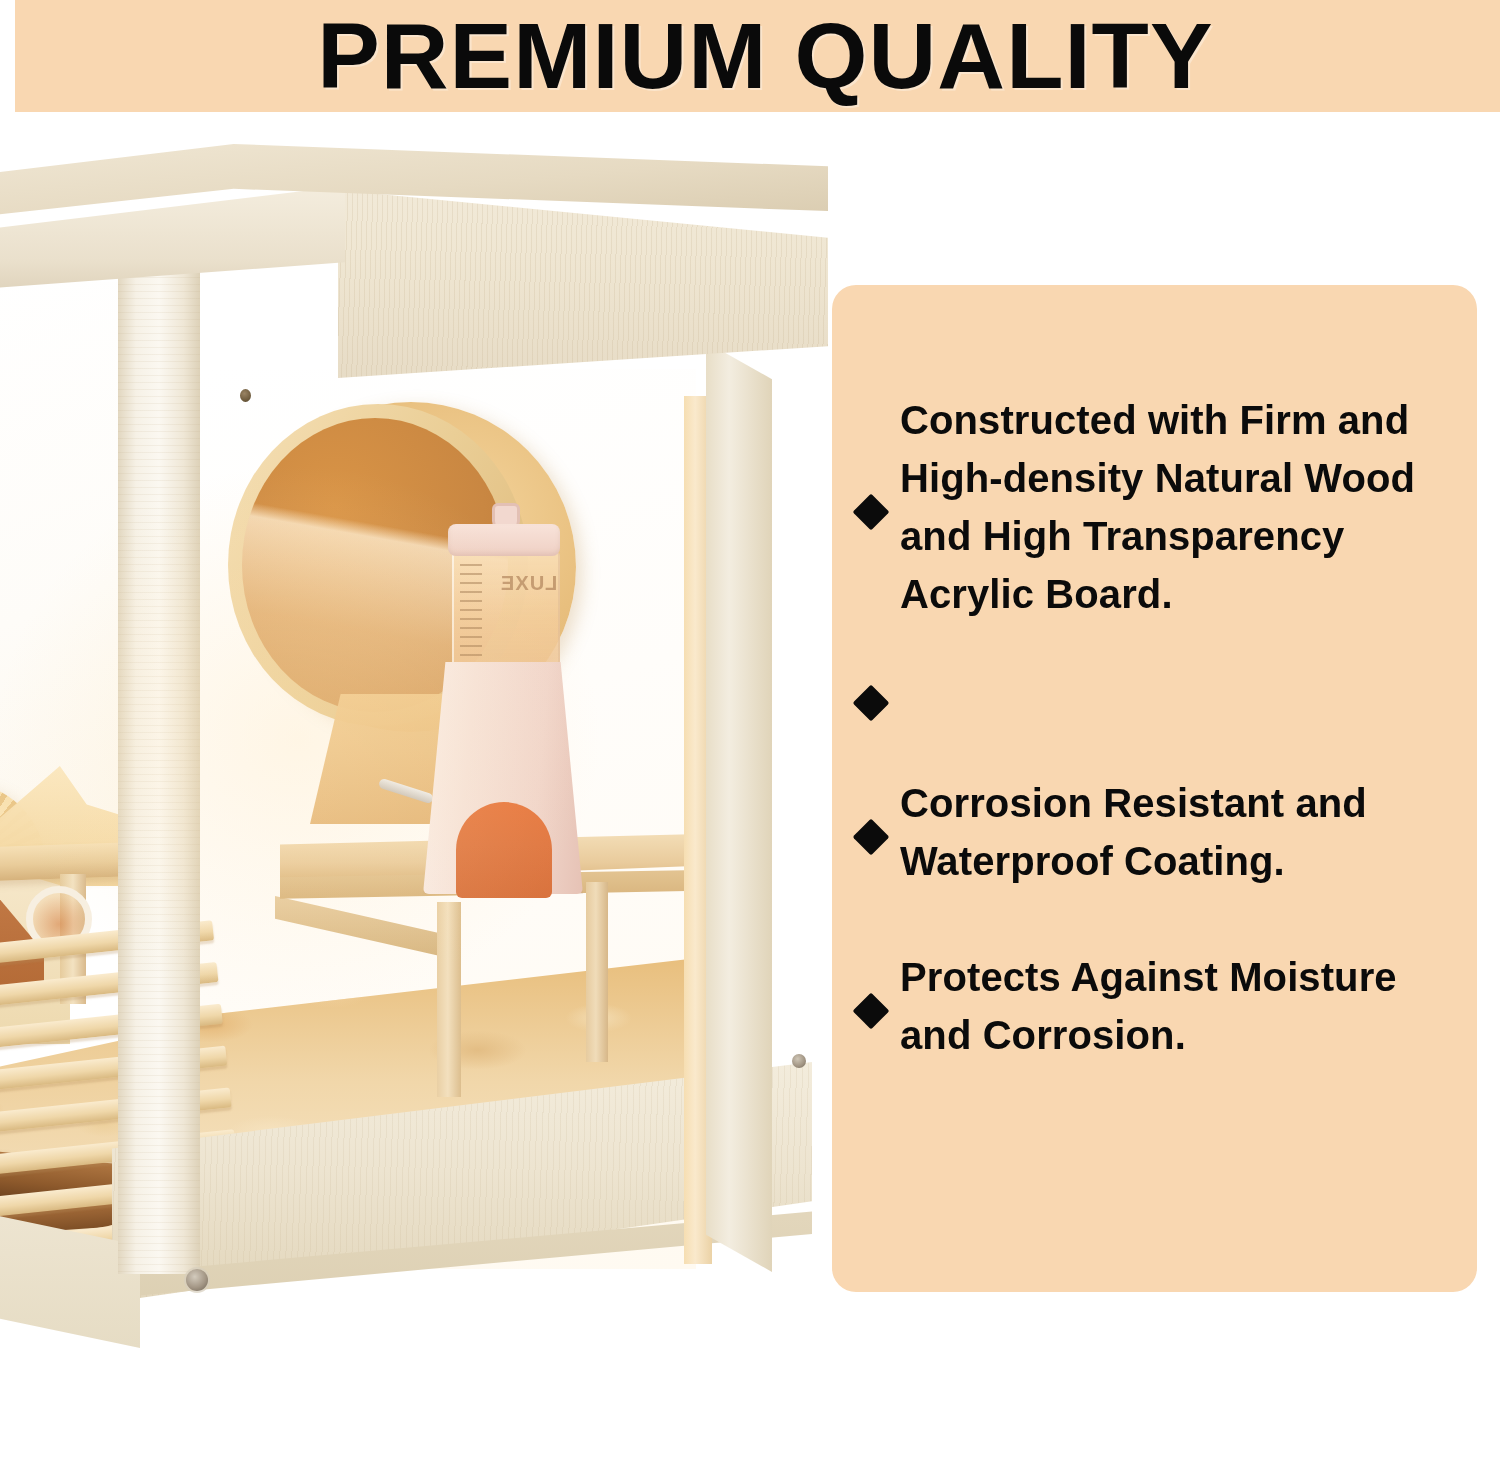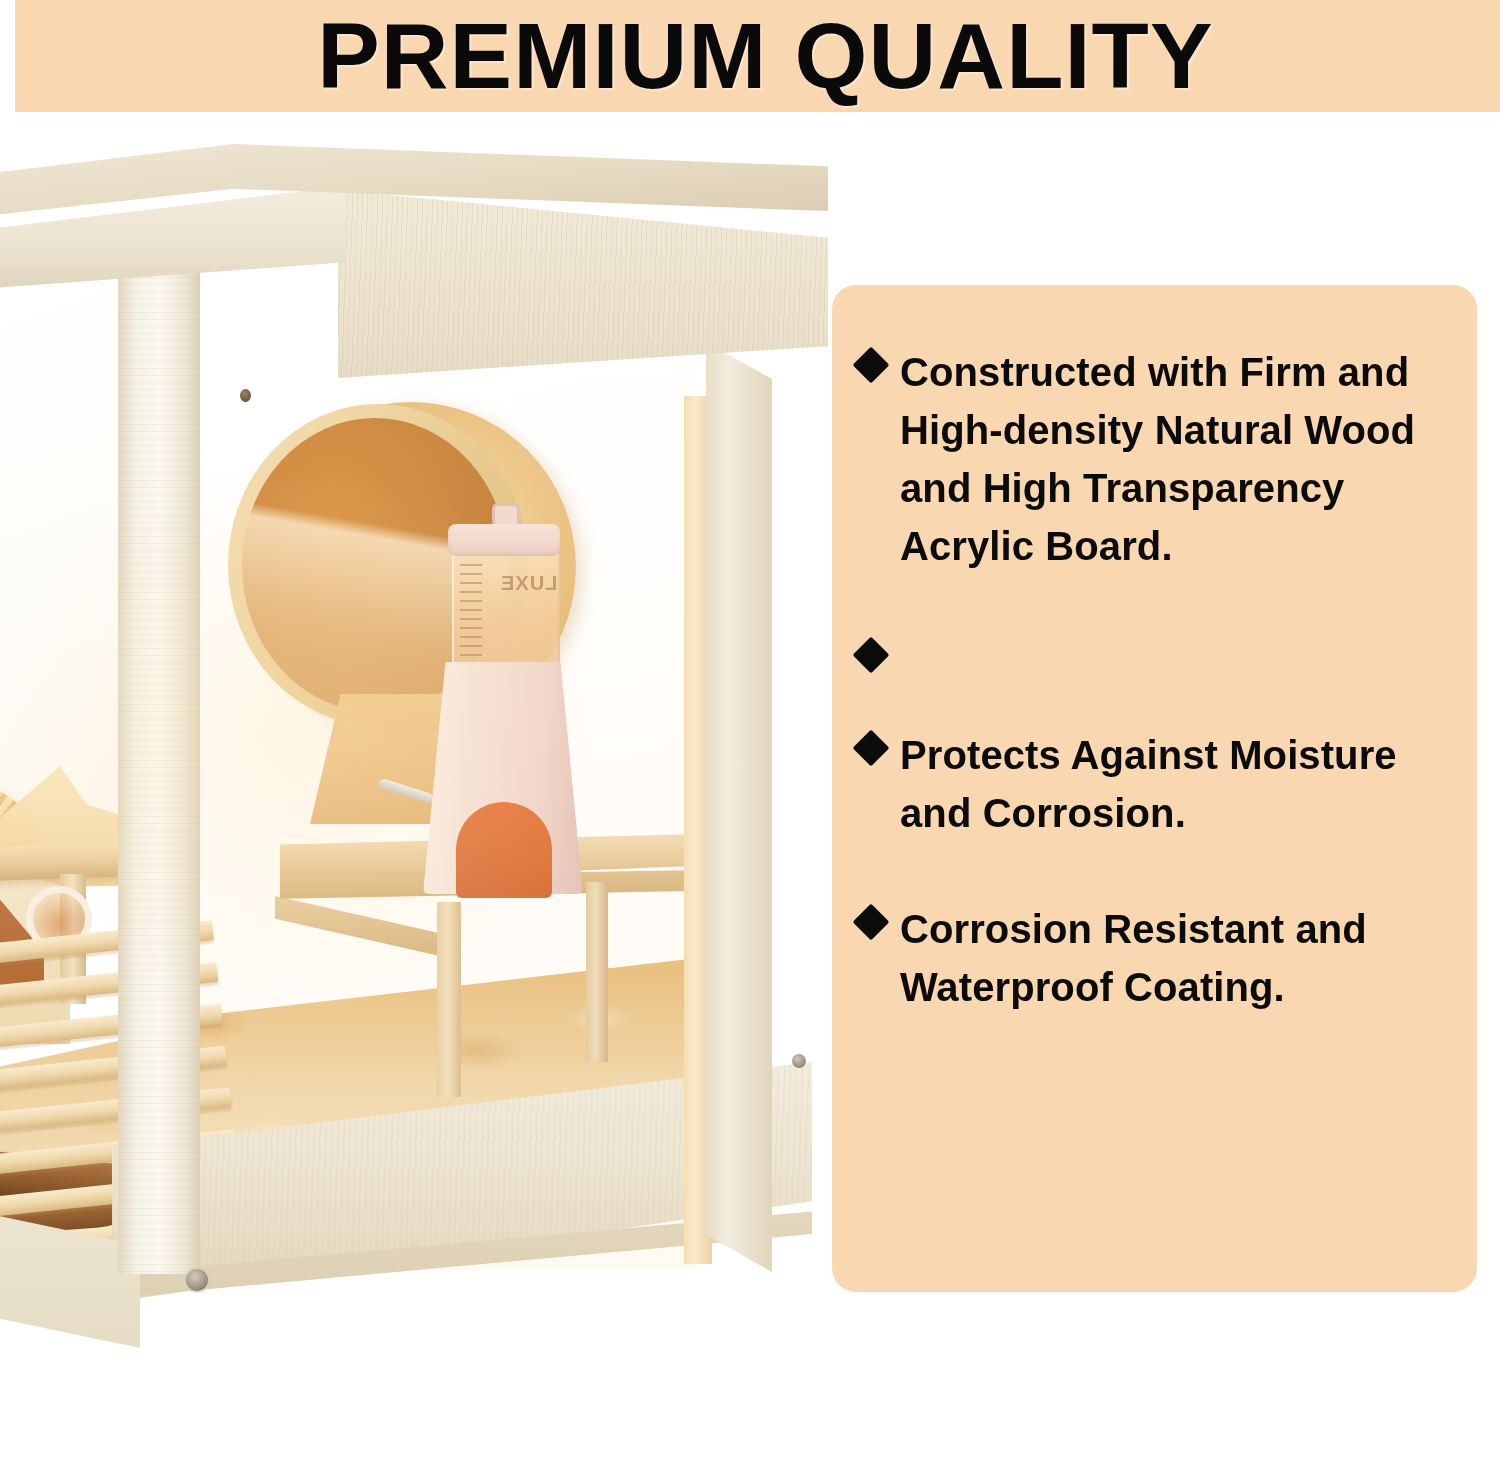--- a/index.html
+++ b/index.html
@@ -474,22 +474,23 @@
     border-radius: 24px;
     box-sizing: border-box;
     padding: 58px 34px 40px 26px;
   }
   .bullet-list {
     list-style: none;
     margin: 0; padding: 0;
   }
   .bullet-item {
     display: flex;
-    align-items: flex-start;
+    align-items: center;
     margin-bottom: 58px;
+    margin-top: 48px;
   }
   .bullet-item:last-child { margin-bottom: 0; }
   .bullet-diamond {
     flex: 0 0 auto;
     width: 26px; height: 26px;
     margin-top: 9px;
     margin-right: 16px;
     background: #0b0b0b;
     transform: rotate(45deg);
     border-radius: 2px;
@@ -583,20 +584,20 @@
   <ul class="bullet-list">
     <li class="bullet-item">
       <span class="bullet-diamond"></span>
       <span class="bullet-text">Constructed with Firm and High-density Natural Wood and High Transparency Acrylic Board.</span>
     </li>
     <li class="bullet-item">
       <span class="bullet-diamond"></span>
     </li>
     <li class="bullet-item">
       <span class="bullet-diamond"></span>
-      <span class="bullet-text">Protects Against Moisture and Corrosion.</span>
+      <span class="bullet-text">Corrosion Resistant and Waterproof Coating.</span>
     </li>
     <li class="bullet-item">
       <span class="bullet-diamond"></span>
-      <span class="bullet-text">Corrosion Resistant and Waterproof Coating.</span>
+      <span class="bullet-text">Protects Against Moisture and Corrosion.</span>
     </li>
   </ul>
 </div>
 
 </body></html>

